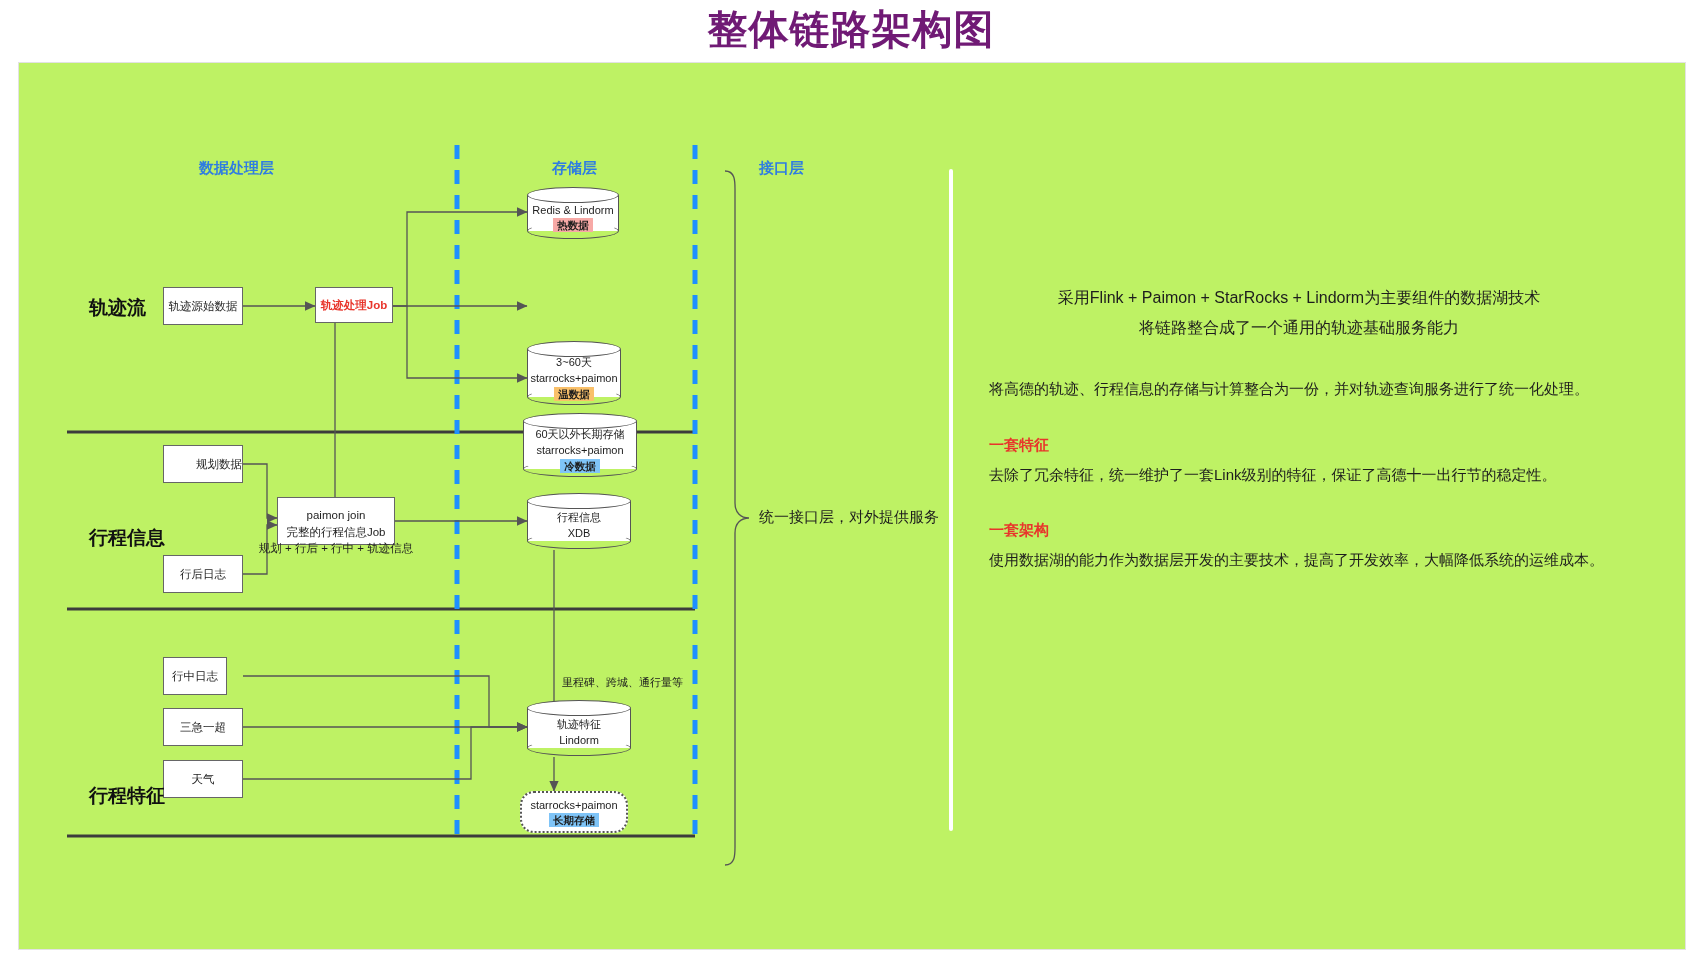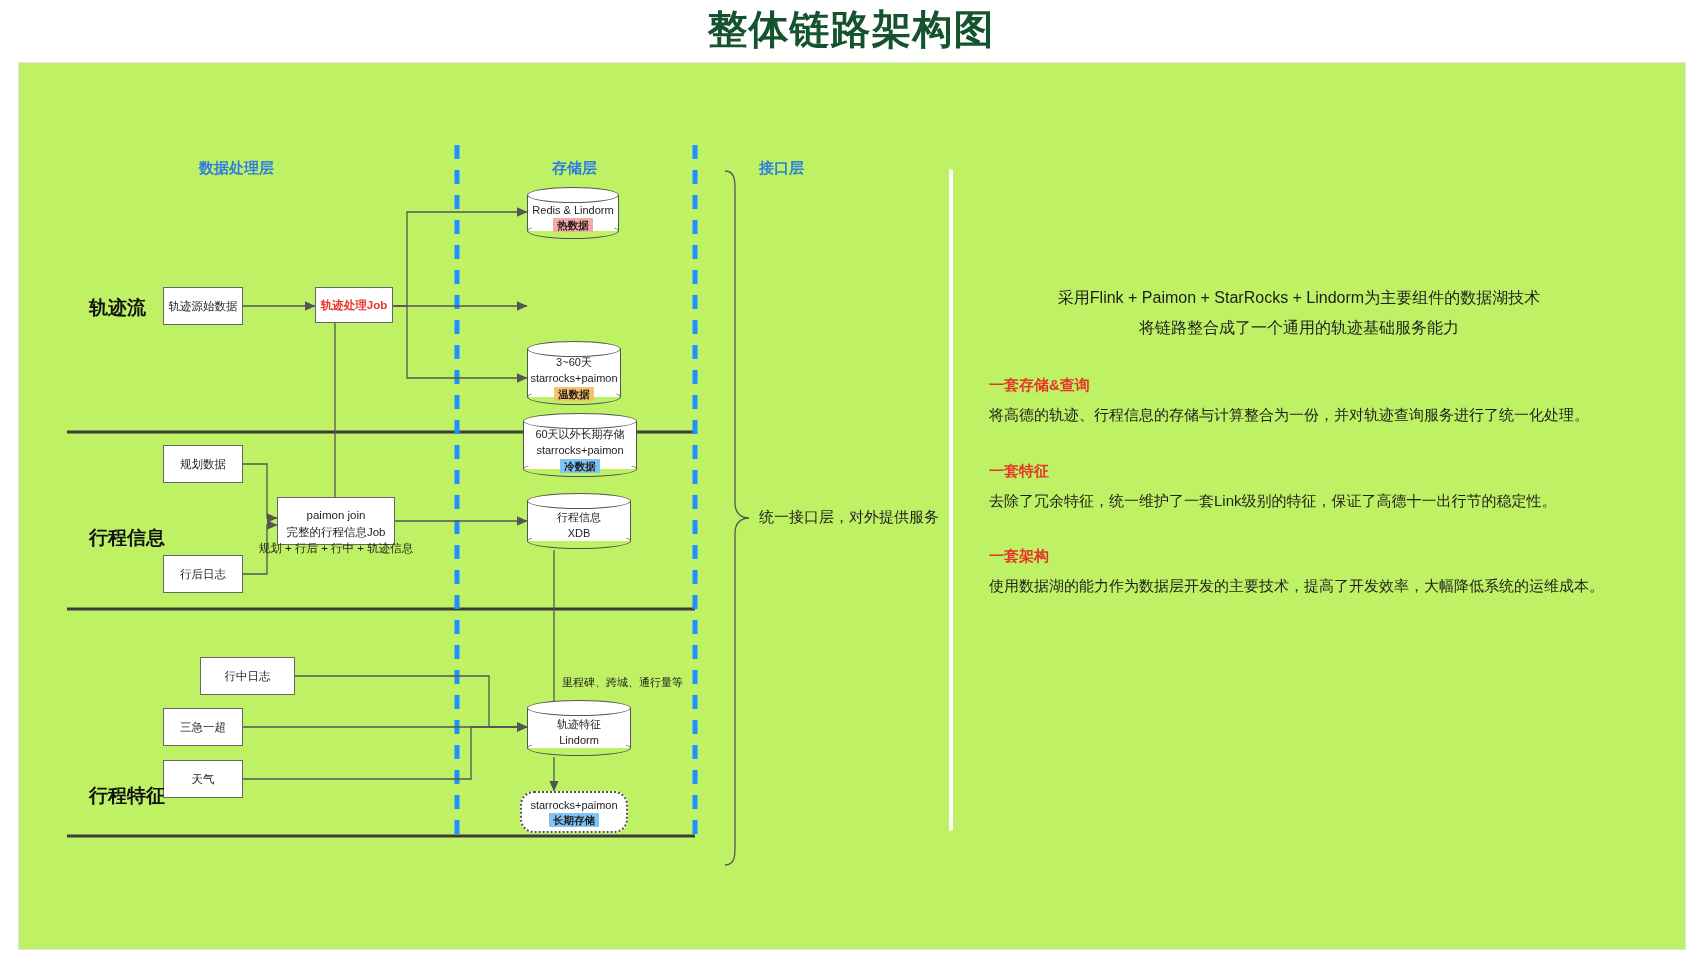--- a/index.html
+++ b/index.html
@@ -15,21 +15,21 @@
     overflow: hidden;
     background: #ffffff;
   }
   #page-title {
     position: absolute;
     left: 0; top: 2px;
     width: 1702px;
     text-align: center;
     font-size: 40px;
     font-weight: 700;
-    color: #14532d;
+    color: #701a75;
     letter-spacing: 1px;
   }
   #canvas {
     position: absolute;
     left: 18px; top: 62px;
     width: 1666px;
     height: 886px;
     background: #bef264;
     border: 1px solid #e2e2e2;
   }
@@ -262,35 +262,35 @@
     <div class="lane-title" style="left:70px; top:720px;">行程特征</div>
 
     <div class="node" style="left:144px; top:224px; width:80px; height:38px;">
       <span class="ln">轨迹源始数据</span>
     </div>
 
     <div class="node accent" style="left:296px; top:224px; width:78px; height:36px;text-align:right;">
       <span class="ln">轨迹处理Job</span>
     </div>
 
-    <div class="node" style="left:144px; top:382px; width:80px; height:38px;">
+    <div class="node" style="left:144px; top:382px; width:80px; height:38px;align-items:flex-end;">
       <span class="ln">规划数据</span>
     </div>
 
     <div class="node" style="left:144px; top:492px; width:80px; height:38px;">
       <span class="ln">行后日志</span>
     </div>
 
     <div class="node" style="left:258px; top:434px; width:118px; height:48px;">
       <span class="ln en">paimon join</span>
       <span class="ln">完整的行程信息Job</span>
       <span class="ln">规划 + 行后 + 行中 + 轨迹信息</span>
     </div>
 
-    <div class="node" style="left:144px; top:594px; width:95px; height:38px;margin-left:37px;">
+    <div class="node" style="left:144px; top:594px; width:64px; height:38px;">
       <span class="ln">行中日志</span>
     </div>
 
     <div class="node" style="left:144px; top:645px; width:80px; height:38px;">
       <span class="ln">三急一超</span>
     </div>
 
     <div class="node" style="left:144px; top:697px; width:80px; height:38px;">
       <span class="ln">天气</span>
     </div>
@@ -358,21 +358,20 @@
 
     <div id="panel-rule"></div>
 
     <div id="right-panel">
       <div class="panel-head">
         <span class="ln">采用Flink + Paimon + StarRocks + Lindorm为主要组件的数据湖技术</span>
         <span class="ln">将链路整合成了一个通用的轨迹基础服务能力</span>
       </div>
 
       <div class="panel-sec">
-        <div class="panel-sec-title">一套存储&amp;查询</div>
         <div class="panel-sec-body"> 将高德的轨迹、行程信息的存储与计算整合为一份，并对轨迹查询服务进行了统一化处理。</div>
       </div>
 
       <div class="panel-sec">
         <div class="panel-sec-title">一套特征</div>
         <div class="panel-sec-body">去除了冗余特征，统一维护了一套Link级别的特征，保证了高德十一出行节的稳定性。</div>
       </div>
 
       <div class="panel-sec">
         <div class="panel-sec-title">一套架构</div>

